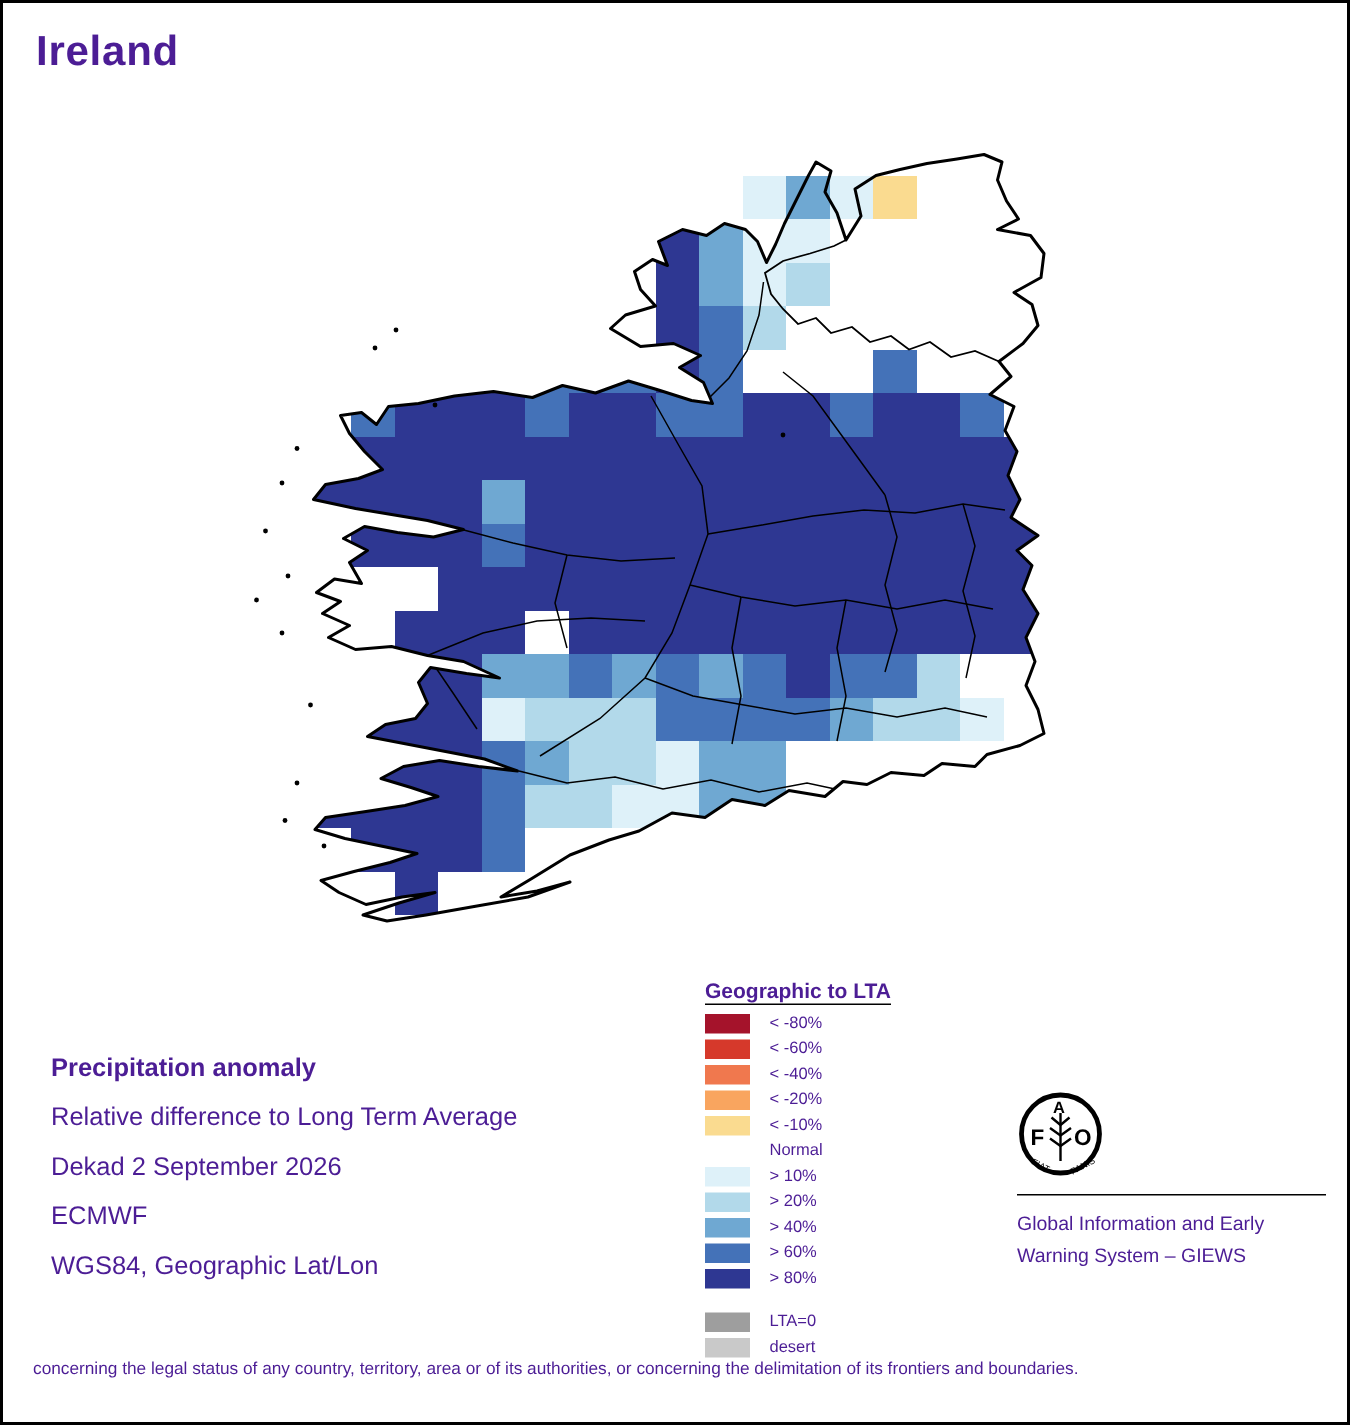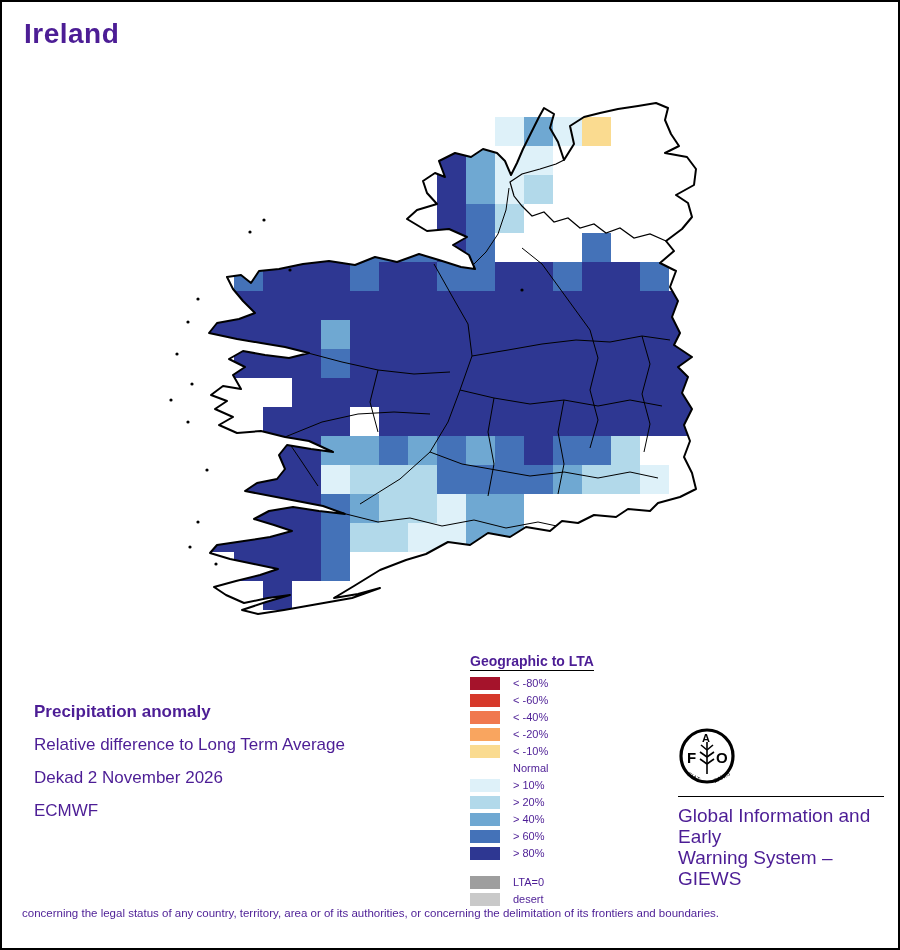--- a/index.html
+++ b/index.html
@@ -15,21 +15,21 @@
   .legend{position:absolute;left:468px;top:650px;}
   .legend-title{display:inline-block;font-size:14px;font-weight:bold;border-bottom:1.5px solid #000;padding-bottom:1px;margin-bottom:6px;}
   .legend-row{display:flex;align-items:flex-start;height:17px;}
   .legend-swatch{width:30px;height:13px;margin-right:13px;flex:0 0 auto;}
   .legend-label{font-size:11px;white-space:nowrap;}
   .legend-extra{margin-top:12px;}
   .org-block{position:absolute;left:676px;top:724px;width:210px;}
   .org-top{display:flex;align-items:flex-start;}
   .org-name{margin-left:10px;font-size:15.5px;font-weight:bold;line-height:19px;padding-top:6px;}
   .org-divider{border:none;border-top:1.5px solid #000;margin:10px 0 8px 0;width:206px;}
-  .org-giews{font-size:19px;line-height:21px;}
+  .org-giews{font-size:13px;line-height:21px;}
   .disclaimer{position:absolute;left:20px;top:904px;width:866px;font-size:11.5px;line-height:15px;}
 </style>
 </head>
 <body>
 
 <div class="page">
 
   <svg id="map-svg" class="map-svg" width="900" height="950" viewBox="0 0 900 950">
       <defs>
         <clipPath id="islandClip">
@@ -246,22 +246,23 @@
       <circle cx="262" cy="218" r="1.6" fill="#000"></circle>
       <circle cx="288" cy="268" r="1.6" fill="#000"></circle>
       <circle cx="520" cy="288" r="1.6" fill="#000"></circle>
     </svg>
 
   <div class="page-title">Ireland</div>
 
   <div class="info-block">
     <div class="heading">Precipitation anomaly</div>
     <div>Relative difference to Long Term Average</div>
-    <div>Dekad 2 November 2026</div>
+    <div>Dekad 2 September 2026</div>
     <div>ECMWF</div>
+    <div>WGS84, Geographic Lat/Lon</div>
   </div>
 
   <div class="legend">
     <div class="legend-title">Geographic to LTA</div>
     <div id="legend-rows">
         <div class="legend-row">
           <div class="legend-swatch" style="background: rgb(165, 19, 43);"></div>
           <div class="legend-label">&lt; -80%</div>
         </div>
         <div class="legend-row">

